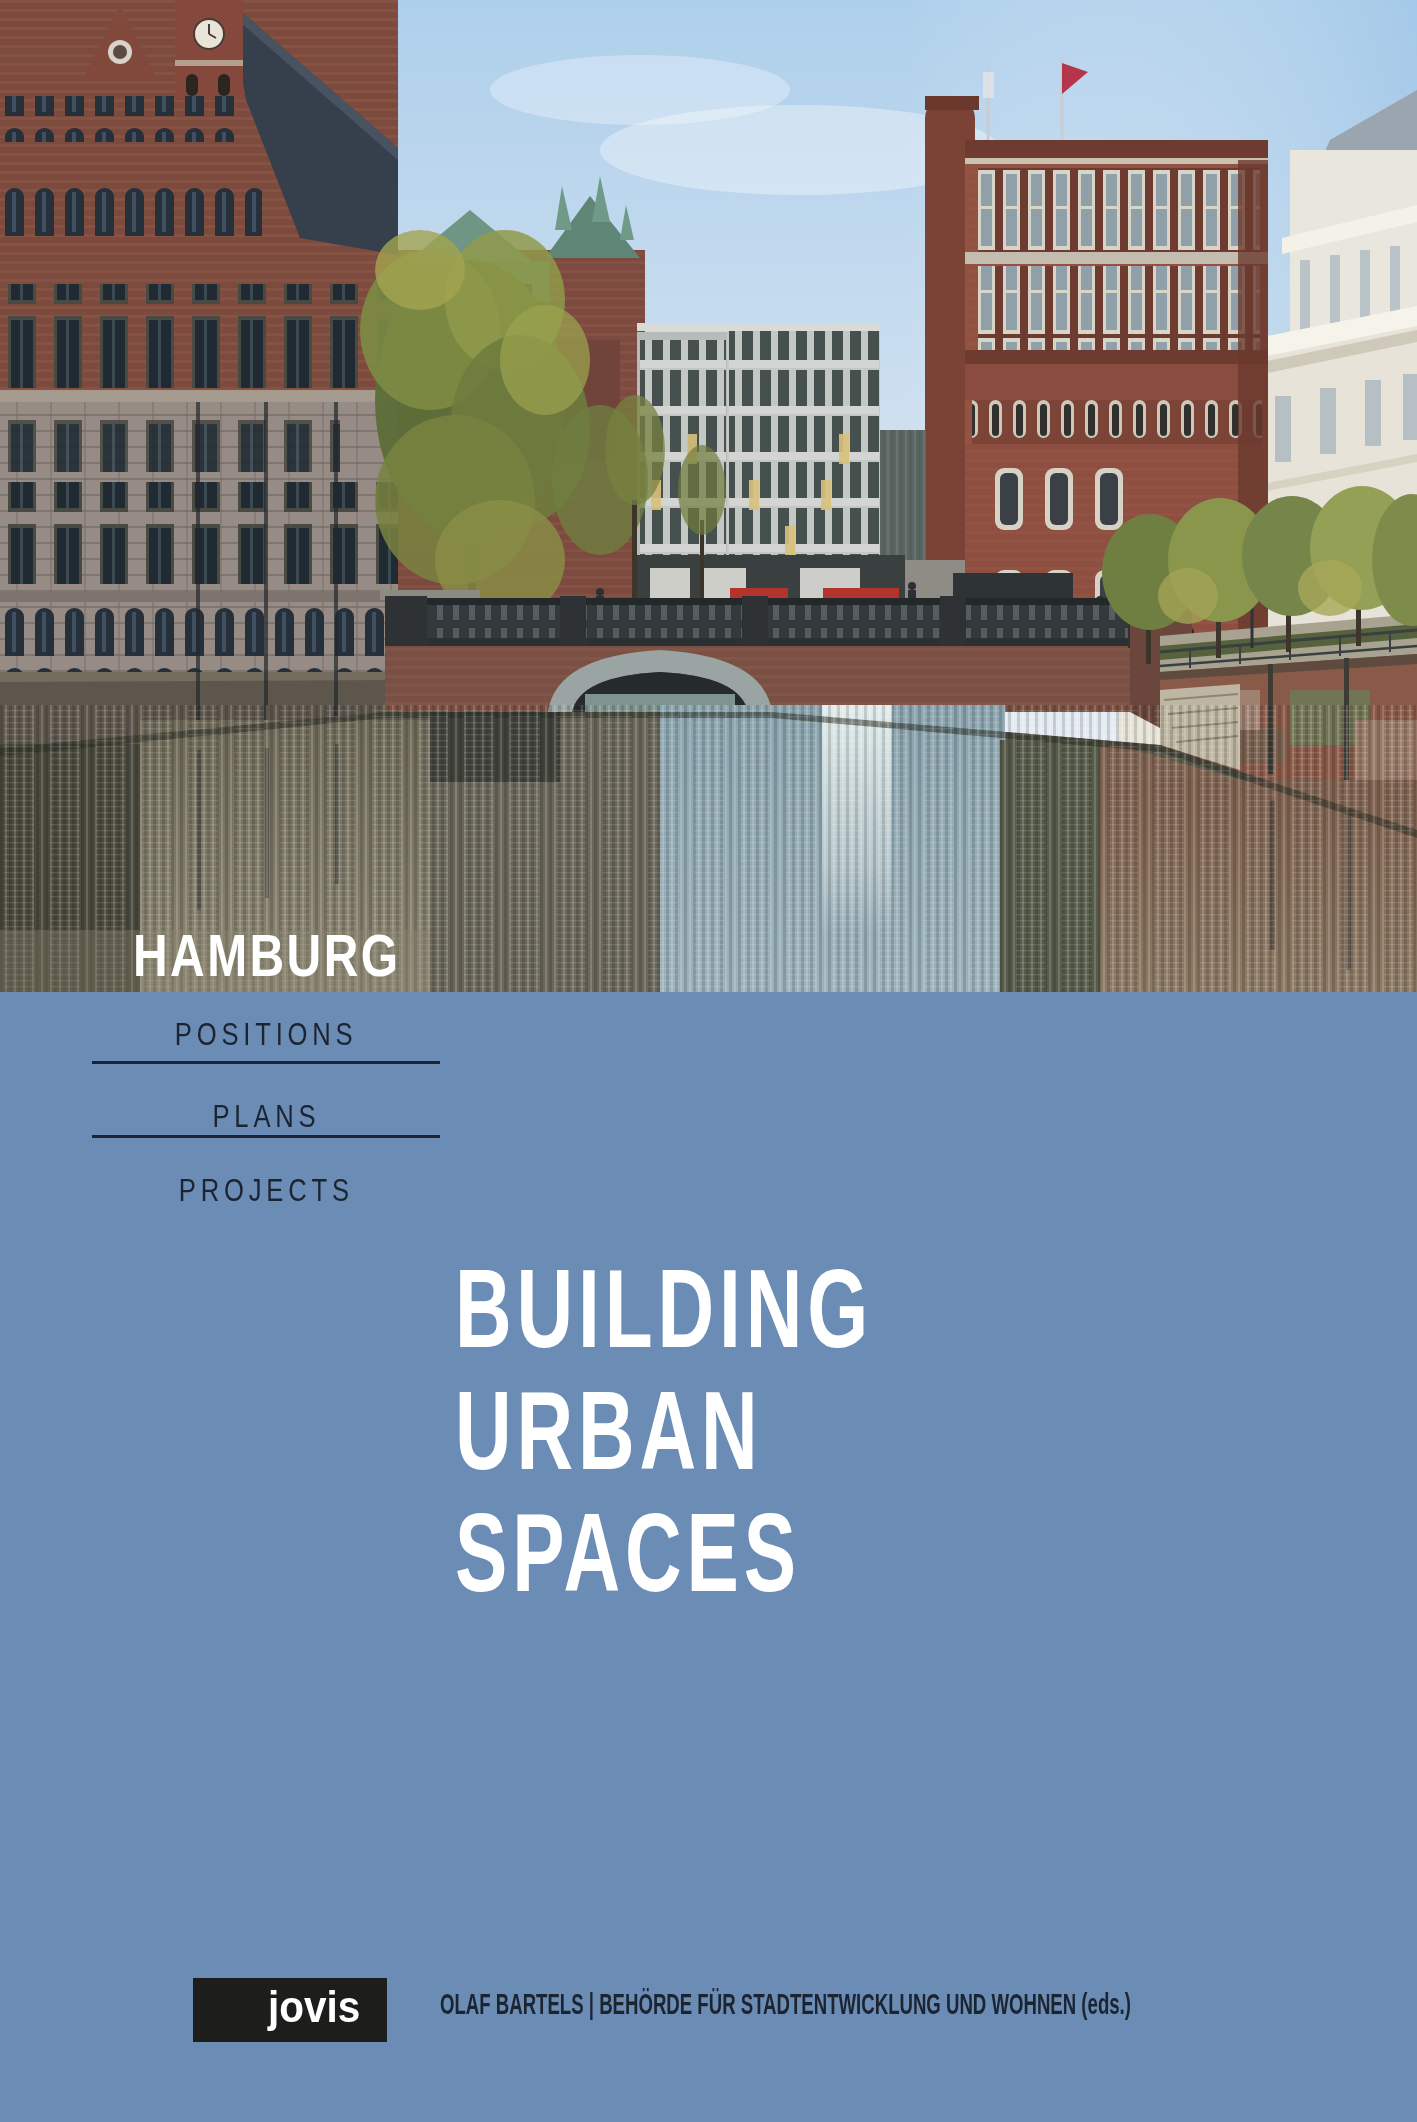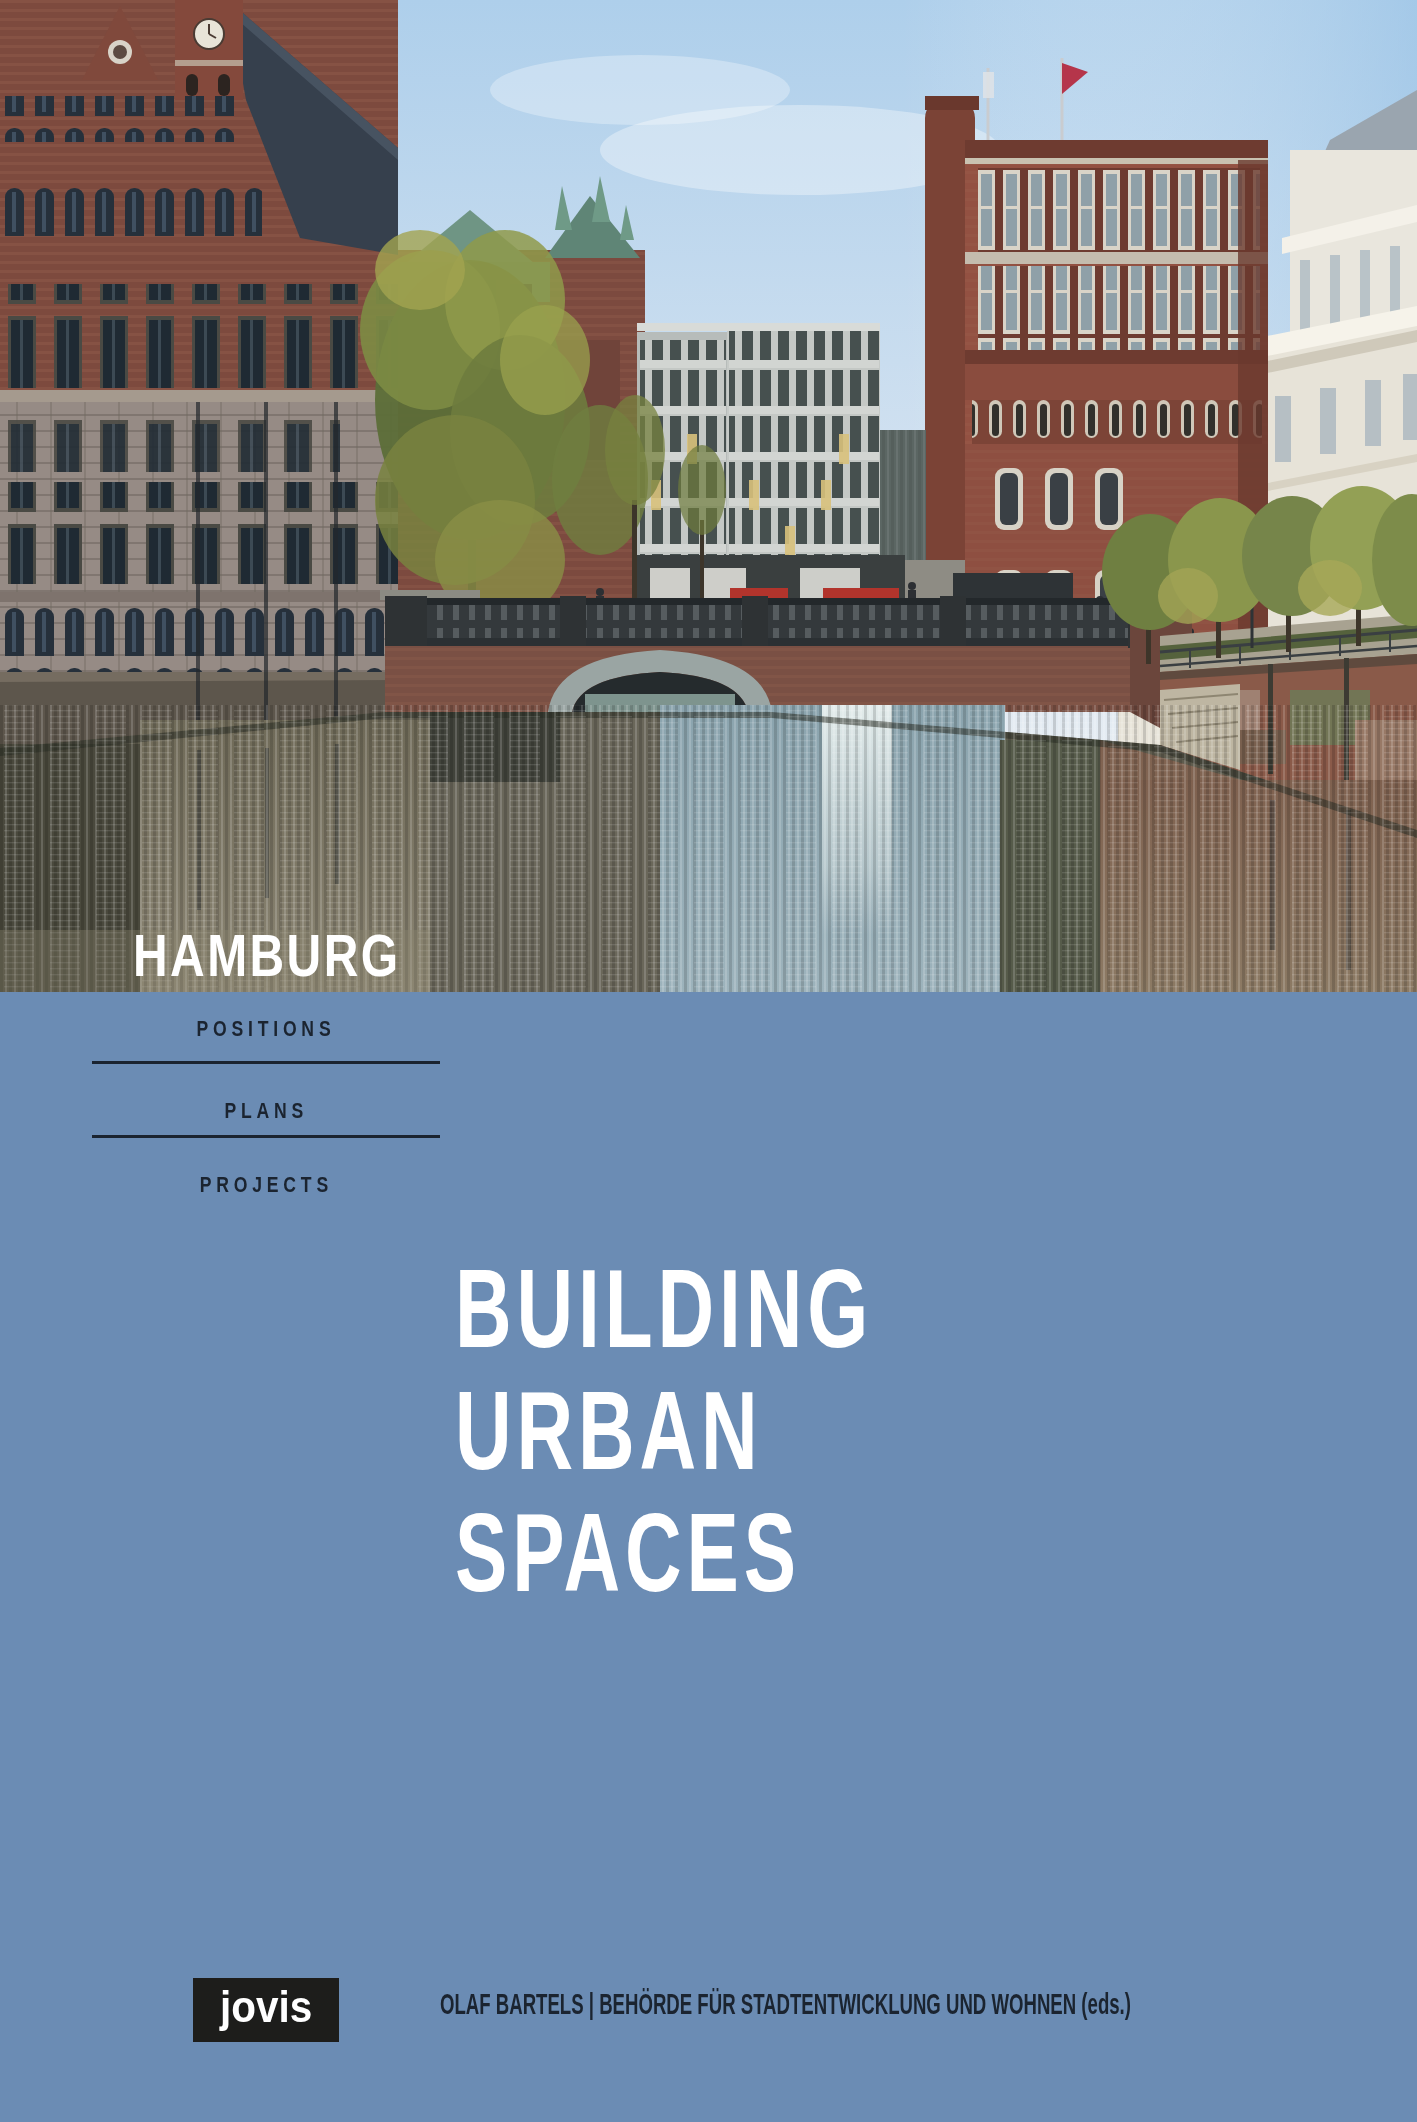--- a/index.html
+++ b/index.html
@@ -18,35 +18,35 @@
     position:absolute;left:133px;top:924px;
     font-size:60px;line-height:64px;font-weight:bold;color:#fff;
     letter-spacing:3px;transform:scaleX(.80);transform-origin:left top;
     white-space:nowrap;
   }
   
   .panel{position:absolute;left:0;top:992px;width:1417px;height:1130px;background:var(--panel);}
   .series{position:absolute;left:92px;top:0;width:348px;}
   .series .word{
     position:absolute;left:0;width:348px;text-align:center;
-    font-size:22px;font-weight:bold;color:var(--ink);white-space:nowrap;
+    font-size:32px;font-weight:normal;color:var(--ink);white-space:nowrap;
   }
   .series .word span{display:inline-block;letter-spacing:6px;transform:scaleX(.80);transform-origin:center top;}
   .series .rule{position:absolute;left:0;width:348px;height:3px;background:var(--ink);}
   .w1{top:24px;} .r1{top:69px;} .w2{top:106px;} .r2{top:143px;} .w3{top:180px;}
   .title{
     position:absolute;left:455px;top:256px;
     color:var(--paper);font-weight:bold;font-size:112px;line-height:122px;
     letter-spacing:7px;transform:scaleX(.70);transform-origin:left top;
     white-space:nowrap;
   }
   .imprint{position:absolute;left:0;top:986px;width:1417px;height:64px;}
   .logo{
     position:absolute;left:193px;top:0;width:146px;height:64px;background:var(--logo-bg);
-    display:flex;align-items:center;justify-content:center;
+    display:flex;align-items:center;justify-content:center;padding-left:48px;
   }
   .logo span{
     color:#fff;font-weight:bold;font-size:44px;line-height:44px;letter-spacing:0px;
     transform:scaleX(.92) translateY(-3px);transform-origin:center;
   }
   .editors{
     position:absolute;left:440px;top:9px;
     font-size:30px;line-height:34px;font-weight:bold;color:var(--ink);
     letter-spacing:0px;transform:scaleX(.62);transform-origin:left top;white-space:nowrap;
   }

